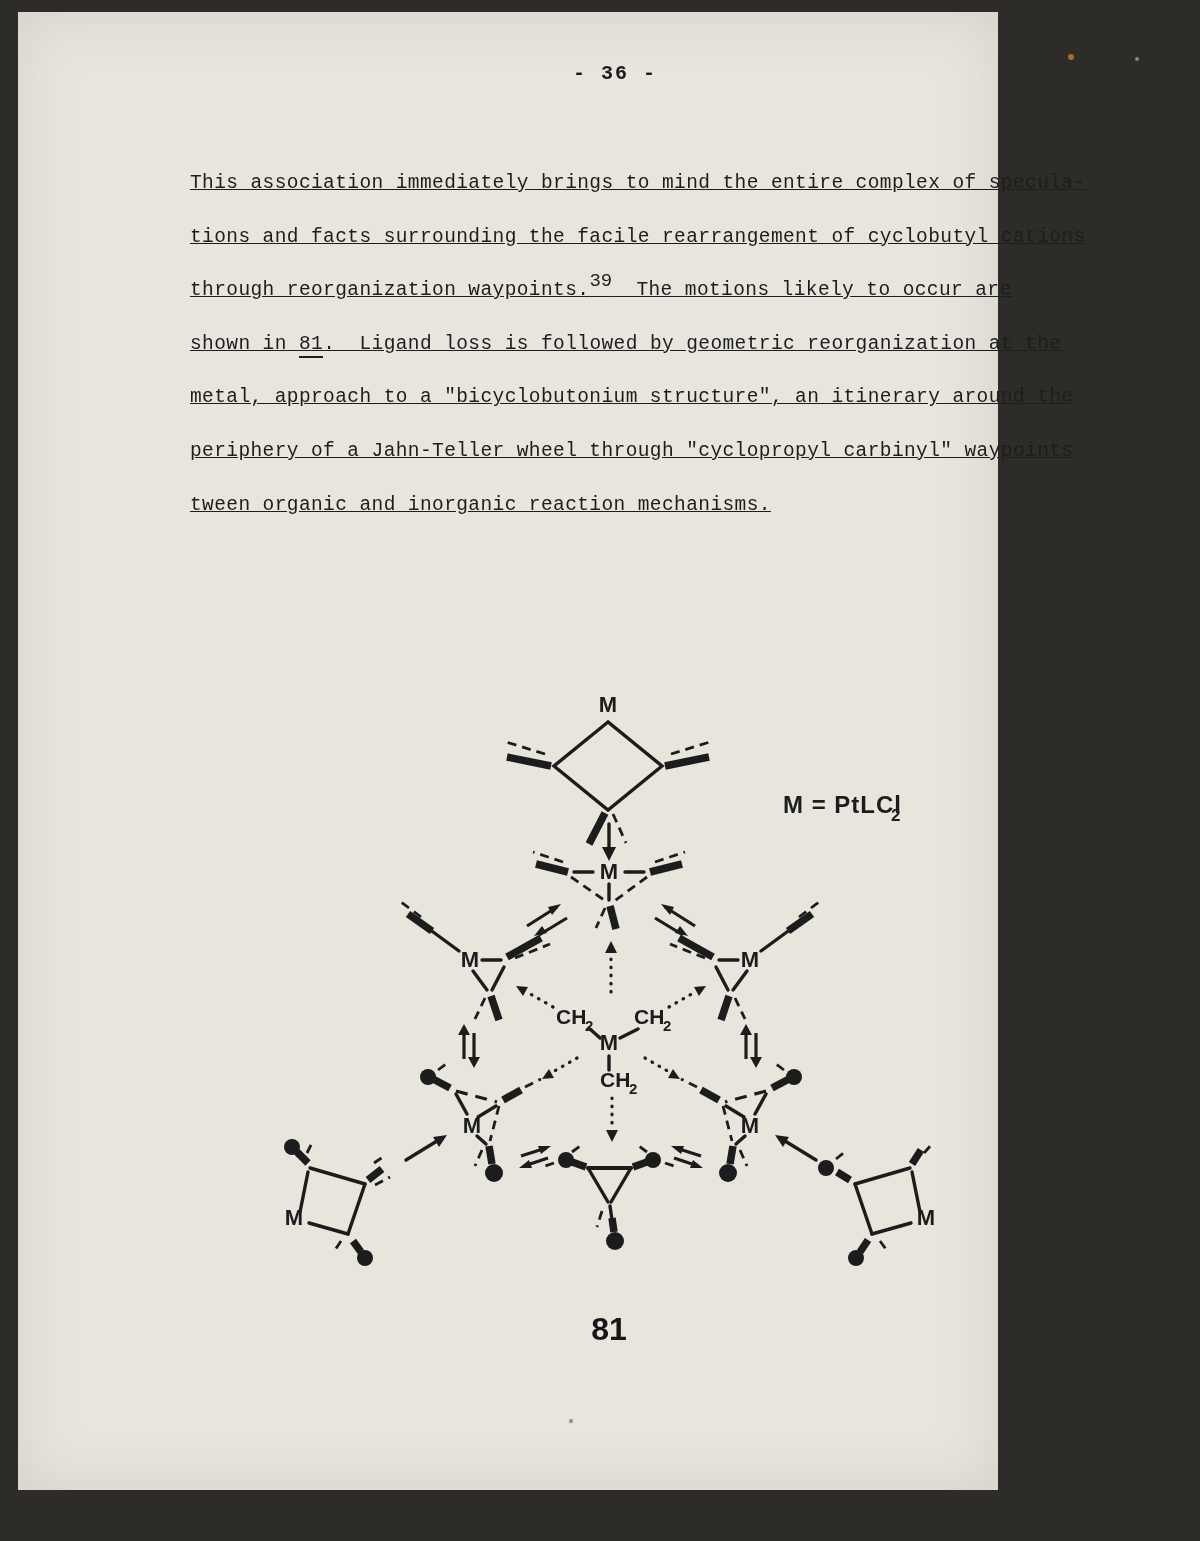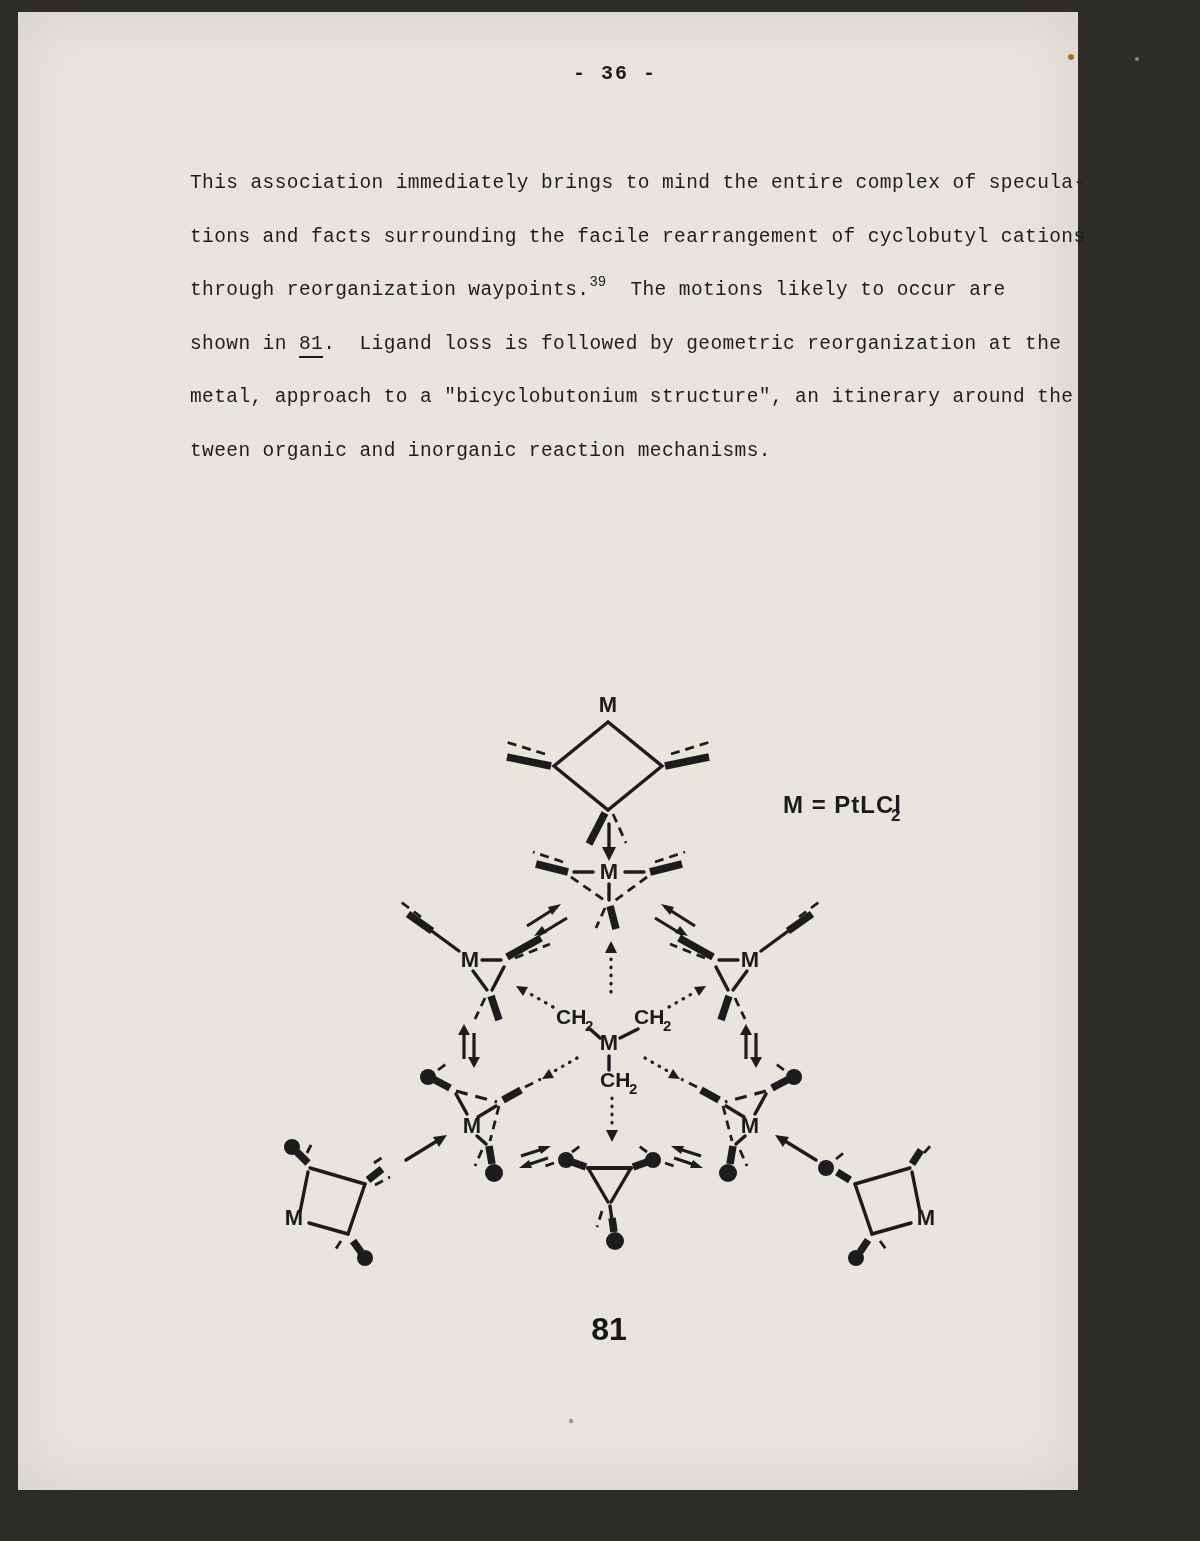--- a/index.html
+++ b/index.html
@@ -2,37 +2,37 @@
 <html><head>
 <meta charset="utf-8">
 <style>
   html,body{margin:0;padding:0;}
   body{
     width:1200px;height:1541px;position:relative;overflow:hidden;
     background:#2e2c29;
     font-family:"Liberation Mono","DejaVu Sans Mono",monospace;
   }
   .paper{
-    position:absolute;left:18px;top:12px;width:1060px;height:1478px;
+    position:absolute;left:18px;top:12px;width:980px;height:1478px;
     background:#e8e5dd;
     box-shadow:inset 0 0 60px rgba(120,115,100,0.18);
   }
   .page-number{
     position:absolute;top:50px;left:597px;transform:translateX(-50%);
     font-size:20px;font-weight:bold;color:#1c1c1c;letter-spacing:2px;
     white-space:pre;
   }
   .para{
     position:absolute;left:172px;top:160px;width:940px;
     font-size:19.5px;color:#1d1d1d;
   }
   .line{
-    height:53.6px;white-space:pre;letter-spacing:0.4px;
-  }
-  .sup{font-size:14px;position:relative;top:-9px;letter-spacing:0;}
+    height:53.6px;white-space:pre;letter-spacing:0.4px;text-decoration:underline;
+  }
+  .sup{font-size:19px;position:relative;top:-9px;letter-spacing:0;}
   .ref-underline{border-bottom:2px solid #1d1d1d;padding-bottom:1px;}
   svg.diagram{position:absolute;left:0;top:0;}
   .bond{stroke:#1c1c1c;stroke-width:3.4;fill:none;stroke-linecap:round;}
   .bondb{stroke:#1c1c1c;stroke-width:4.2;fill:none;stroke-linecap:round;}
   .wedge{stroke:#1c1c1c;stroke-width:7.5;fill:none;stroke-linecap:butt;}
   .dash{stroke:#1c1c1c;stroke-width:2.8;fill:none;stroke-dasharray:9 6;stroke-linecap:butt;}
   .dashb{stroke:#1c1c1c;stroke-width:3.2;fill:none;stroke-dasharray:12 8;stroke-linecap:butt;}
   .dot{stroke:#1c1c1c;stroke-width:3.2;fill:none;stroke-dasharray:0.6 7.5;stroke-linecap:round;}
   .eq{stroke:#1c1c1c;stroke-width:3.2;fill:none;stroke-linecap:butt;}
   .head{fill:#1c1c1c;stroke:none;}
@@ -50,20 +50,21 @@
 <div class="paper">
 
   <div class="page-number">- 36 -</div>
 
   <div class="para">
     <div class="line">This association immediately brings to mind the entire complex of specula-</div>
     <div class="line">tions and facts surrounding the facile rearrangement of cyclobutyl cations</div>
     <div class="line"><span>through reorganization waypoints.</span><span class="sup">39</span><span>  The motions likely to occur are</span></div>
     <div class="line"><span>shown in </span><span class="ref-underline">81</span><span>.  Ligand loss is followed by geometric reorganization at the</span></div>
     <div class="line">metal, approach to a "bicyclobutonium structure", an itinerary around the</div>
+    <div class="line">periphery of a Jahn-Teller wheel through "cyclopropyl carbinyl" waypoints</div>
     <div class="line">tween organic and inorganic reaction mechanisms.</div>
   </div>
 </div>
 
 <svg class="diagram" width="1200" height="1541" viewBox="0 0 1200 1541">
 
   <g>
     <text class="mlabel" x="608" y="712">M</text>
     <path class="bond" d="M608,722 L554,766 L608,810 L662,766 Z"></path>
     <line class="wedge" x1="551" y1="766" x2="507" y2="757"></line>

